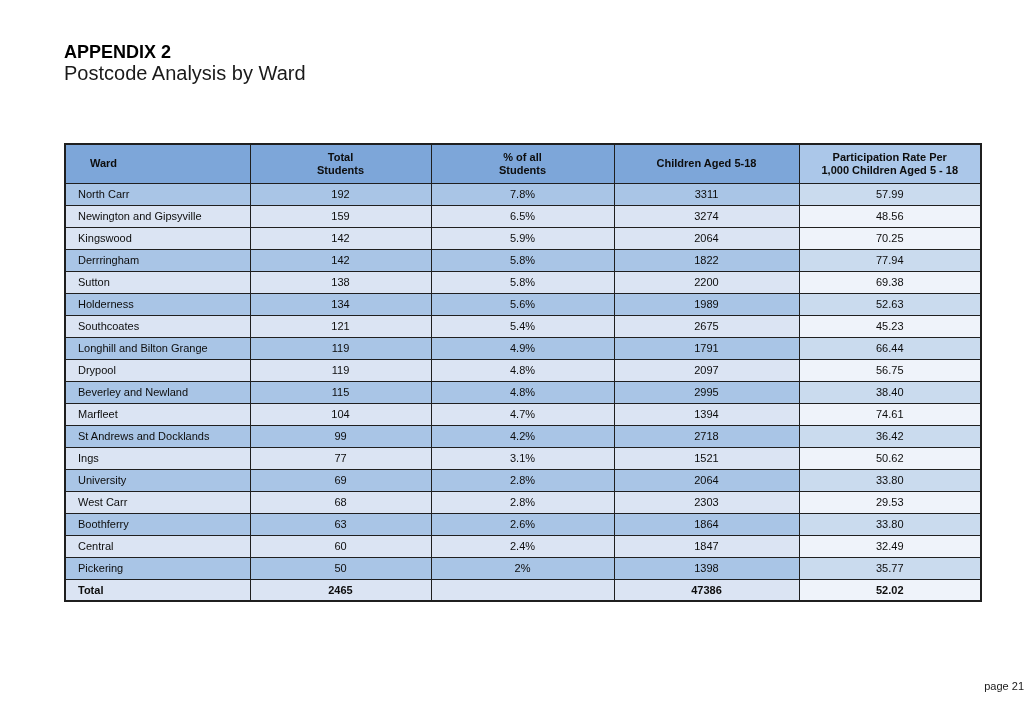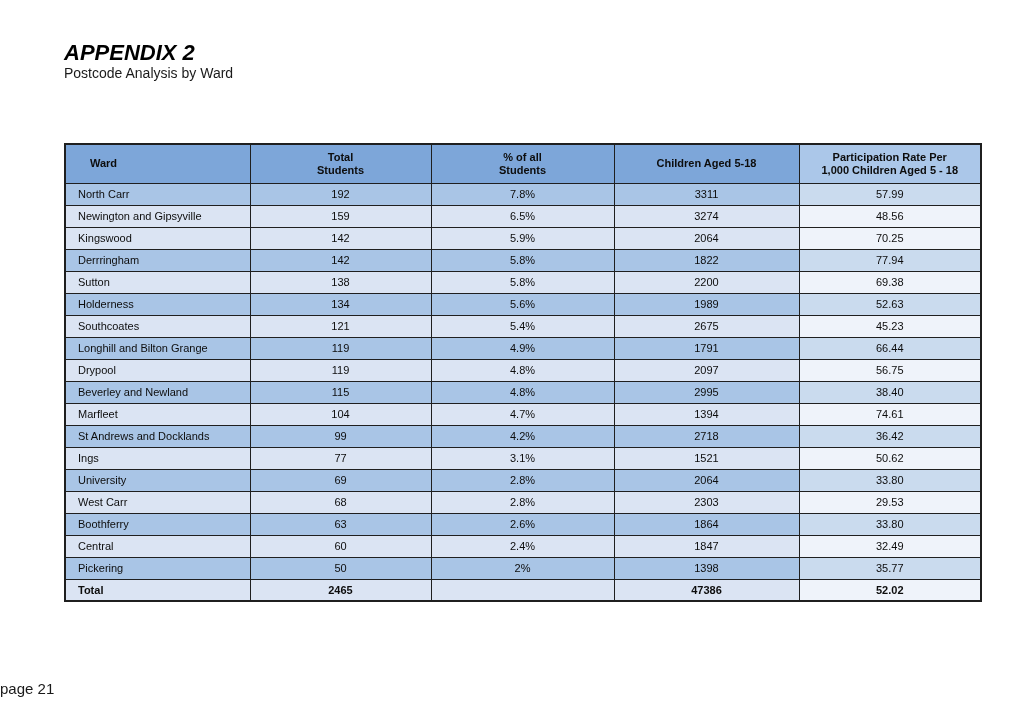--- a/index.html
+++ b/index.html
@@ -23,29 +23,28 @@
     position: relative;
     overflow: hidden;
   }
   .header-block {
     position: absolute;
     left: 64px;
     top: 42px;
   }
   .doc-title {
     margin: 0;
-    font-size: 22px;
+    font-size: 18px;
     line-height: 21px;
     font-weight: 700;
     color: #000;
-    font-style: italic;
   }
   .doc-subtitle {
     margin: 0;
-    font-size: 14px;
+    font-size: 20px;
     line-height: 21px;
     font-weight: 400;
     color: #1a1a1a;
   }
   table.ward-table {
     position: absolute;
     left: 64px;
     top: 143px;
     width: 916px;
     border-collapse: collapse;
@@ -85,22 +84,22 @@
     background: var(--row-light);
     font-weight: 700;
     height: 22px;
   }
   .ward-table tr.total-row td.col-rate { background: var(--row-light-last); }
   .page-footer {
     position: absolute;
     left: 0;
     right: 0;
     top: 680px;
-    text-align: left;
-    font-size: 15px;
+    text-align: right;
+    font-size: 11px;
     color: #1a1a1a;
   }
 </style>
 </head>
 <body>
 
 <div class="header-block">
   <h1 class="doc-title">APPENDIX 2</h1>
   <div class="doc-subtitle">Postcode Analysis by Ward</div>
 </div>

